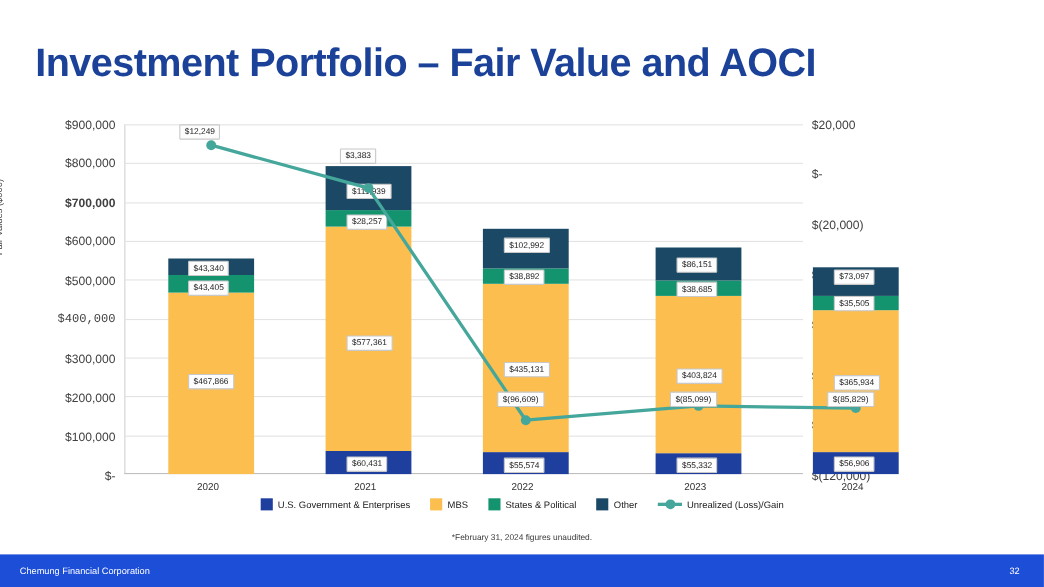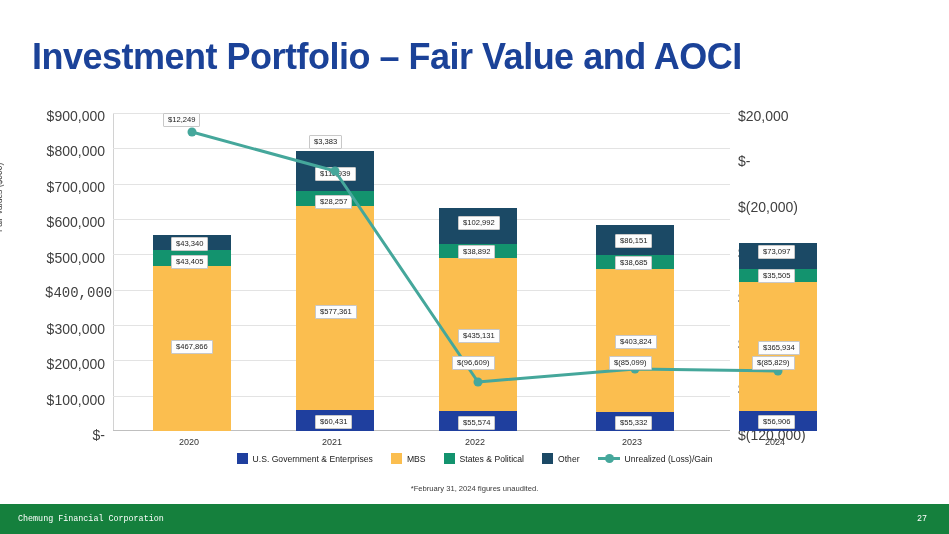--- a/index.html
+++ b/index.html
@@ -30,21 +30,21 @@
   }
   .axis-left{
     position:absolute;left:0;top:0;width:1px;height:100%;background:#d2d2d2;
   }
   .axis-bottom{
     position:absolute;left:0;bottom:0;width:100%;height:1px;background:#bfbfbf;
   }
 
   .ytick{
     position:absolute;
-    font-size:14px;color:#404040;
+    font-size:11px;color:#404040;
     text-align:right;
     width:60px;
     white-space:nowrap;
   }
   .ytick-l{left:45px;}
   .ytick-r{left:738px;text-align:left;width:70px;}
 
   .ylabel-left{
     position:absolute;
     left:-6px;top:232px;
@@ -97,40 +97,39 @@
   }
 
   .footnote{
     position:absolute;left:0;right:0;top:484px;
     text-align:center;font-size:7.6px;color:#3a3a3a;
   }
 
   
   .footer{
     position:absolute;left:0;bottom:0;width:949px;height:30px;
-    background:#15803d;color:#ffffff;
+    background:#1d4ed8;color:#ffffff;
     font-size:8.4px;
-    font-family:Liberation Mono, monospace;
   }
   .footer .f-left{position:absolute;left:18px;top:10px;}
   .footer .f-center{position:absolute;left:0;right:0;top:10px;text-align:center;}
   .footer .f-right{position:absolute;right:22px;top:10px;}
 </style>
 </head>
 <body>
 
 <div id="slide">
 
   <div class="title">Investment Portfolio – Fair Value and AOCI</div>
 
   <div class="ylabel-left">Fair Values ($000)</div>
 
   <div class="ytick ytick-l" style="top:108px;">$900,000</div>
   <div class="ytick ytick-l" style="top:143px;">$800,000</div>
-  <div class="ytick ytick-l" style="top:179px;">$700,000</div>
+  <div class="ytick ytick-l" style="top:179px;font-weight:bold;">$700,000</div>
   <div class="ytick ytick-l" style="top:214px;">$600,000</div>
   <div class="ytick ytick-l" style="top:250px;">$500,000</div>
   <div class="ytick ytick-l" style="top:285px;font-family:Liberation Mono, monospace;">$400,000</div>
   <div class="ytick ytick-l" style="top:321px;">$300,000</div>
   <div class="ytick ytick-l" style="top:356px;">$200,000</div>
   <div class="ytick ytick-l" style="top:392px;">$100,000</div>
   <div class="ytick ytick-l" style="top:427px;">$-</div>
 
   <div class="ytick ytick-r" style="top:108px;">$20,000</div>
   <div class="ytick ytick-r" style="top:153px;">$-</div>
@@ -249,16 +248,16 @@
     <div class="legend-item">
       <span class="sw-line"></span>
       <span>Unrealized (Loss)/Gain</span>
     </div>
   </div>
 
   <div class="footnote">*February 31, 2024 figures unaudited.</div>
 
   <div class="footer">
     <span class="f-left">Chemung Financial Corporation</span>
-    <span class="f-right">27</span>
+    <span class="f-right">32</span>
   </div>
 
 </div>
 
 </body></html>

